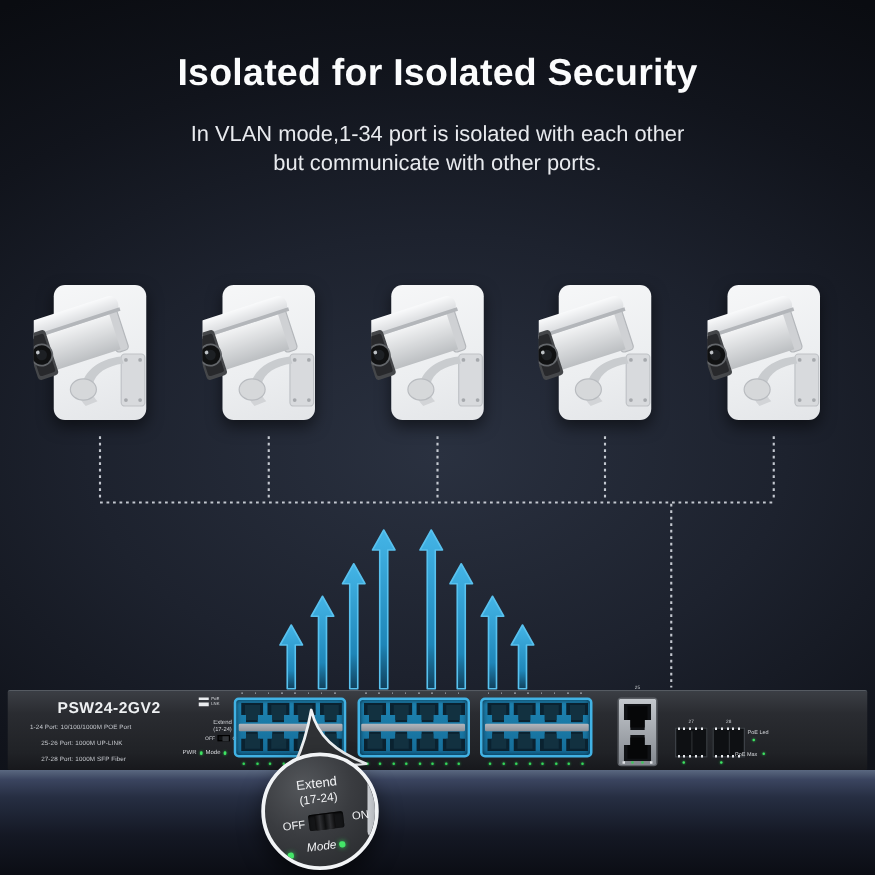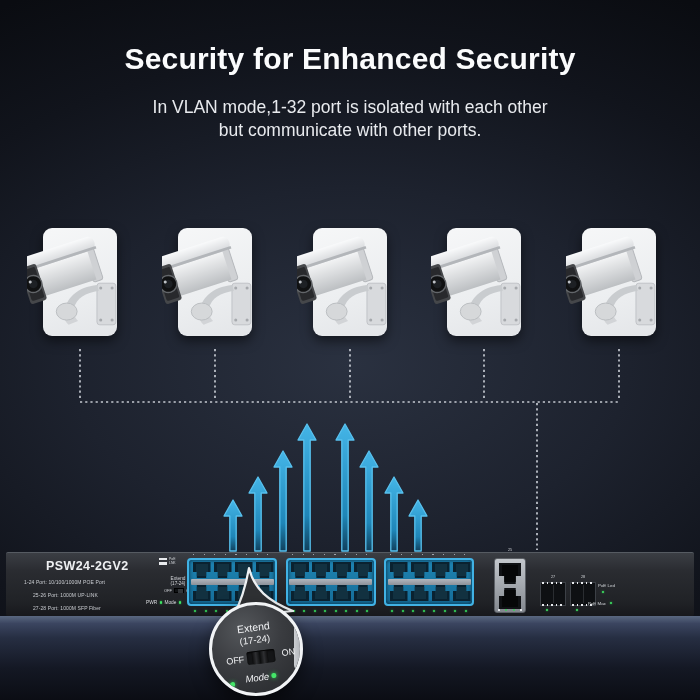--- a/index.html
+++ b/index.html
@@ -103,22 +103,22 @@
   .c-knob{position:absolute;left:5px;top:0.5px;width:16px;height:12px;border-radius:1.5px;
     background:linear-gradient(90deg,#0c0c0d 0%,#2e2f32 25%,#0d0e0f 50%,#2e2f32 75%,#0c0c0d 100%);}
   .c-mode{position:absolute;left:30px;top:67px;font-size:9.5px;font-style:italic;}
   .c-dot{position:absolute;width:4.5px;height:4.5px;border-radius:50%;background:#44e668;box-shadow:0 0 4px #2ecc55;}
 </style>
 </head>
 <body>
 
 <div class="stage">
 
-  <h1 class="title">Security for Enhanced Security</h1>
-  <p class="subtitle"><span>In VLAN mode,1-32 port is isolated with each other</span><br>
+  <h1 class="title">Isolated for Isolated Security</h1>
+  <p class="subtitle"><span>In VLAN mode,1-34 port is isolated with each other</span><br>
   <span>but communicate with other ports.</span></p>
 
   <svg width="0" height="0" style="position:absolute">
     <defs>
       <linearGradient id="bodyGrad" x1="0" y1="0" x2="0" y2="1">
         <stop offset="0" stop-color="#f4f5f6"></stop>
           <stop offset="1" stop-color="#bcbfc2"></stop>
       </linearGradient>
       <linearGradient id="shieldGrad" x1="0" y1="0" x2="0" y2="1">
         <stop offset="0" stop-color="#f9fafb"></stop>

